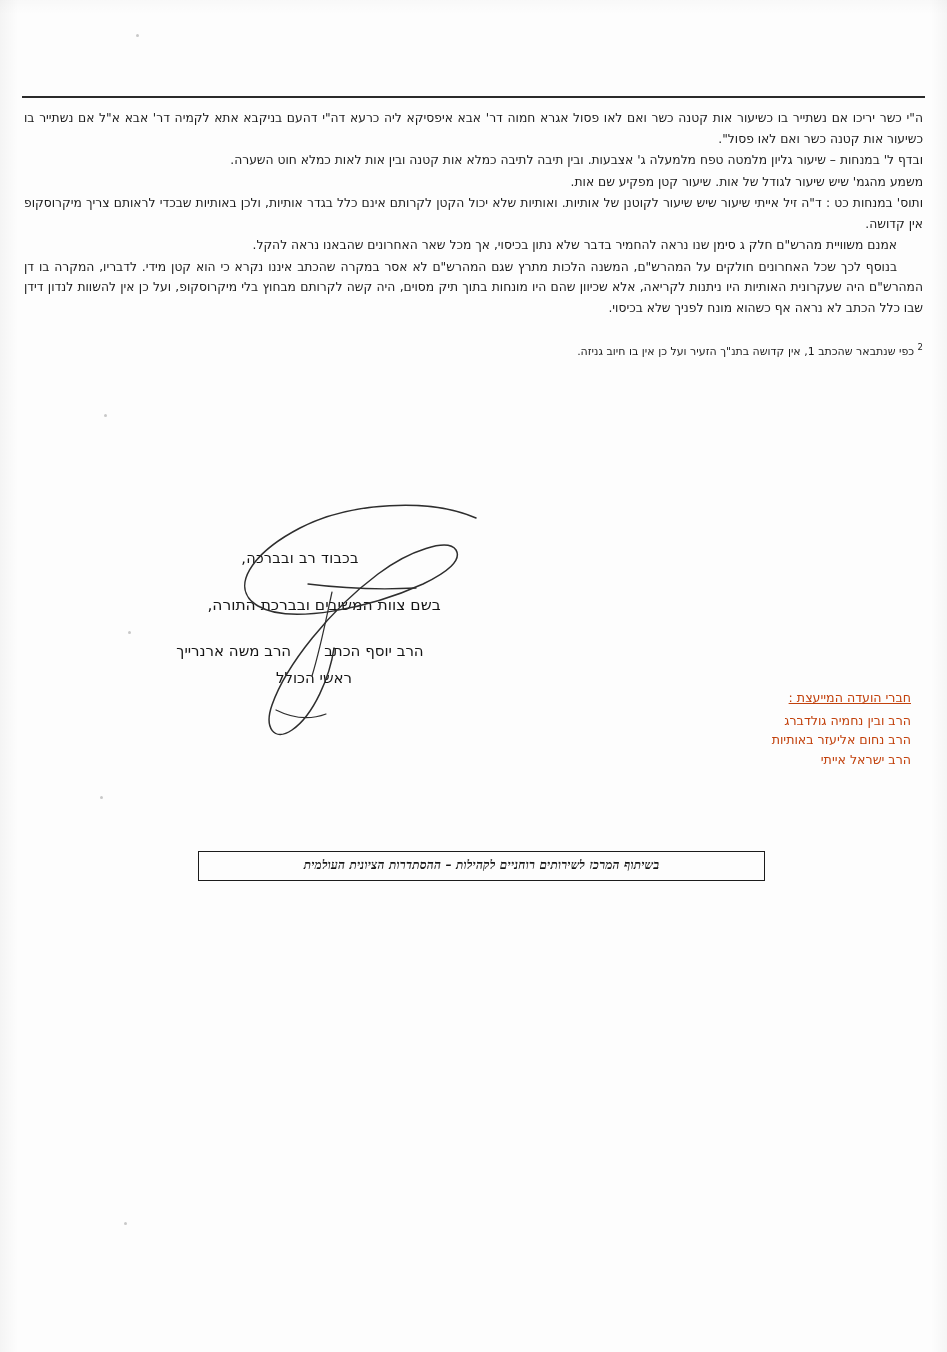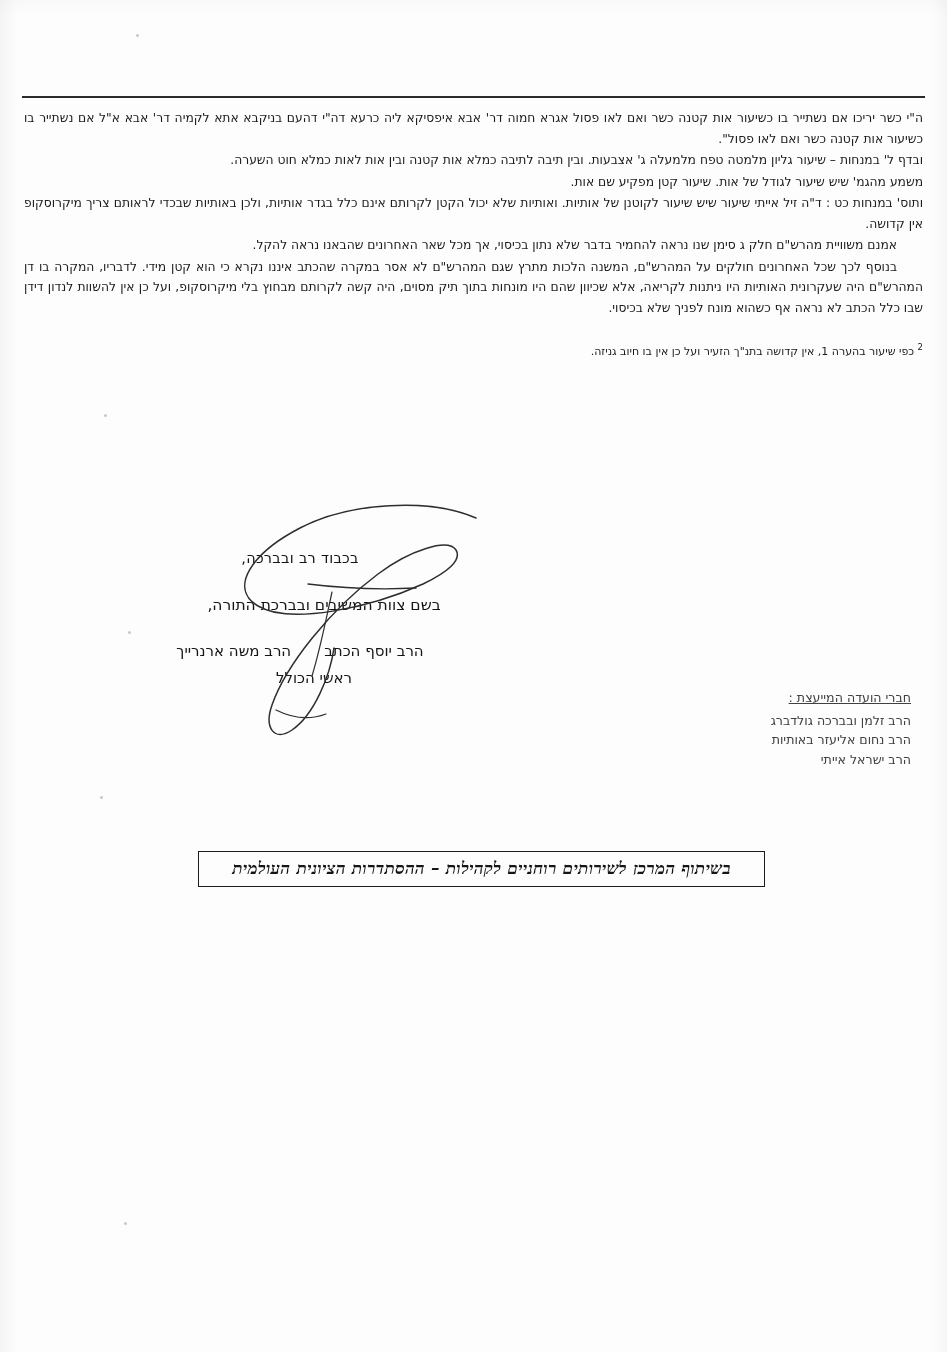--- a/index.html
+++ b/index.html
@@ -115,39 +115,39 @@
     pointer-events: none;
   }
   .committee {
     position: absolute;
     top: 688px;
     right: 36px;
     direction: rtl;
     text-align: right;
     font-size: 12.6px;
     line-height: 19.5px;
-    color: #404040;
+    color: #c2410c;
   }
   .committee .heading {
     text-decoration: underline;
     margin-bottom: 3px;
   }
   .banner {
     position: absolute;
     top: 851px;
     left: 198px;
     width: 557px;
     border: 1.6px solid #1c1c1c;
     padding: 6px 4px 7px 4px;
     text-align: center;
     direction: rtl;
     font-family: "DejaVu Serif", serif;
     font-style: italic;
     font-weight: bold;
-    font-size: 17px;
+    font-size: 12px;
     color: #151515;
     letter-spacing: 0.2px;
   }
   .margin-mark {
     position: absolute;
     width: 3px;
     height: 3px;
     border-radius: 50%;
     background: #c8c8c8;
   }
@@ -171,21 +171,21 @@
     <p>ה"י כשר יריכו אם נשתייר בו כשיעור אות קטנה כשר ואם לאו פסול אגרא חמוה דר' אבא איפסיקא ליה כרעא דה"י דהעם בניקבא אתא לקמיה דר' אבא א"ל אם נשתייר בו כשיעור אות קטנה כשר ואם לאו פסול".</p>
     <p>ובדף ל' במנחות – שיעור גליון מלמטה טפח מלמעלה ג' אצבעות. ובין תיבה לתיבה כמלא אות קטנה ובין אות לאות כמלא חוט השערה.</p>
     <p>משמע מהגמ' שיש שיעור לגודל של אות. שיעור קטן מפקיע שם אות.</p>
     <p>ותוס' במנחות כט : ד"ה זיל אייתי שיעור שיש שיעור לקוטנן של אותיות. ואותיות שלא יכול הקטן לקרותם אינם כלל בגדר אותיות, ולכן באותיות שבכדי לראותם צריך מיקרוסקופ אין קדושה.</p>
     <p class="indent">אמנם משוויית מהרש"ם חלק ג סימן שנו נראה להחמיר בדבר שלא נתון בכיסוי, אך מכל שאר האחרונים שהבאנו נראה להקל.</p>
     <p class="indent">בנוסף לכך שכל האחרונים חולקים על המהרש"ם, המשנה הלכות מתרץ שגם המהרש"ם לא אסר במקרה שהכתב איננו נקרא כי הוא קטן מידי. לדבריו, המקרה בו דן המהרש"ם היה שעקרונית האותיות היו ניתנות לקריאה, אלא שכיוון שהם היו מונחות בתוך תיק מסוים, היה קשה לקרותם מבחוץ בלי מיקרוסקופ, ועל כן אין להשוות לנדון דידן שבו כלל הכתב לא נראה אף כשהוא מונח לפניך שלא בכיסוי.</p>
   </div>
 
   <div class="footnote">
     <sup>2</sup>
-    <span>כפי שיעור בהערה 1, אין קדושה בתנ"ך הזעיר ועל כן אין בו חיוב גניזה.</span>
+    <span>כפי שנתבאר שהכתב 1, אין קדושה בתנ"ך הזעיר ועל כן אין בו חיוב גניזה.</span>
   </div>
 
   <div class="signature-block">
     <div class="sig-line-1">בכבוד רב  ובברכה,</div>
     <div class="sig-line-2">בשם צוות המשיבים ובברכת התורה,</div>
     <div class="sig-names">
       <span>הרב משה ארנרייך</span>
       <span>הרב יוסף הכתב</span>
     </div>
     <div class="sig-role">ראשי הכולל</div>
@@ -193,21 +193,21 @@
 
   <svg class="sig-scribble" viewBox="0 0 330 270">
     <path d="M296 38 C250 18, 170 22, 120 48 C72 73, 48 108, 78 126 C110 145, 190 128, 243 104 C268 92, 282 80, 276 70 C268 58, 230 70, 198 94 C150 130, 106 185, 92 225 C84 248, 94 262, 112 250 C134 235, 150 196, 154 168" fill="none" stroke="#2e2e2e" stroke-width="1.5" stroke-linecap="round"></path>
     <path d="M128 104 C160 108, 196 110, 236 108" fill="none" stroke="#2e2e2e" stroke-width="1.3" stroke-linecap="round"></path>
     <path d="M152 112 C146 140, 140 170, 132 196" fill="none" stroke="#2e2e2e" stroke-width="1.2" stroke-linecap="round"></path>
     <path d="M96 230 C112 238, 130 240, 146 234" fill="none" stroke="#2e2e2e" stroke-width="1.2" stroke-linecap="round"></path>
   </svg>
 
   <div class="committee">
     <div class="heading">חברי הועדה המייעצת :</div>
-    <div>הרב זלמן ובברכה גולדברג</div>
+    <div>הרב ובין נחמיה גולדברג</div>
     <div>הרב נחום אליעזר באותיות</div>
     <div>הרב ישראל אייתי</div>
   </div>
 
   <div class="banner">
     <span>בשיתוף המרכז לשירותים רוחניים לקהילות – ההסתדרות הציונית העולמית</span>
   </div>
 
 </div>
 

